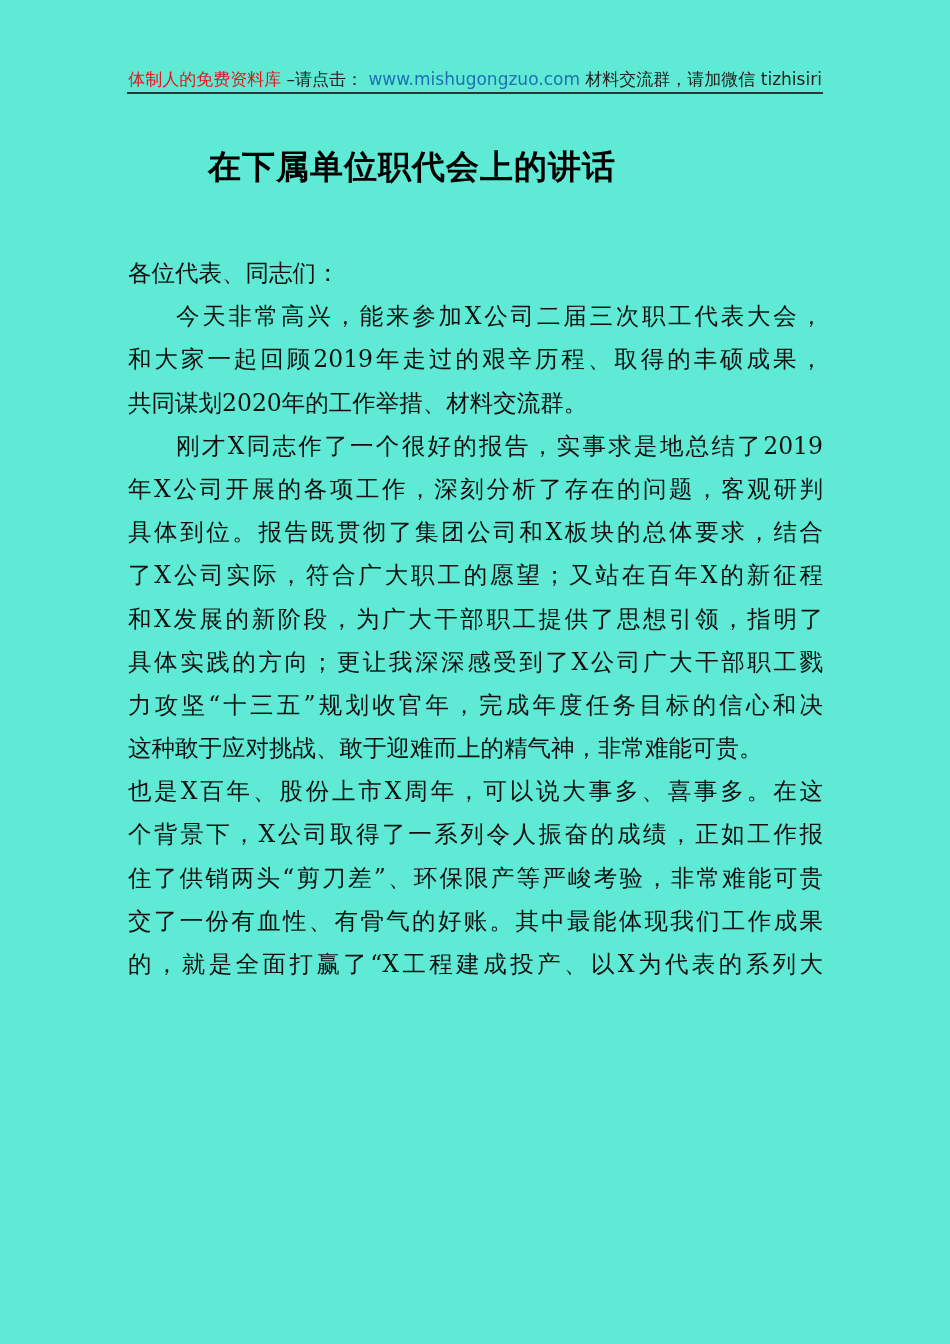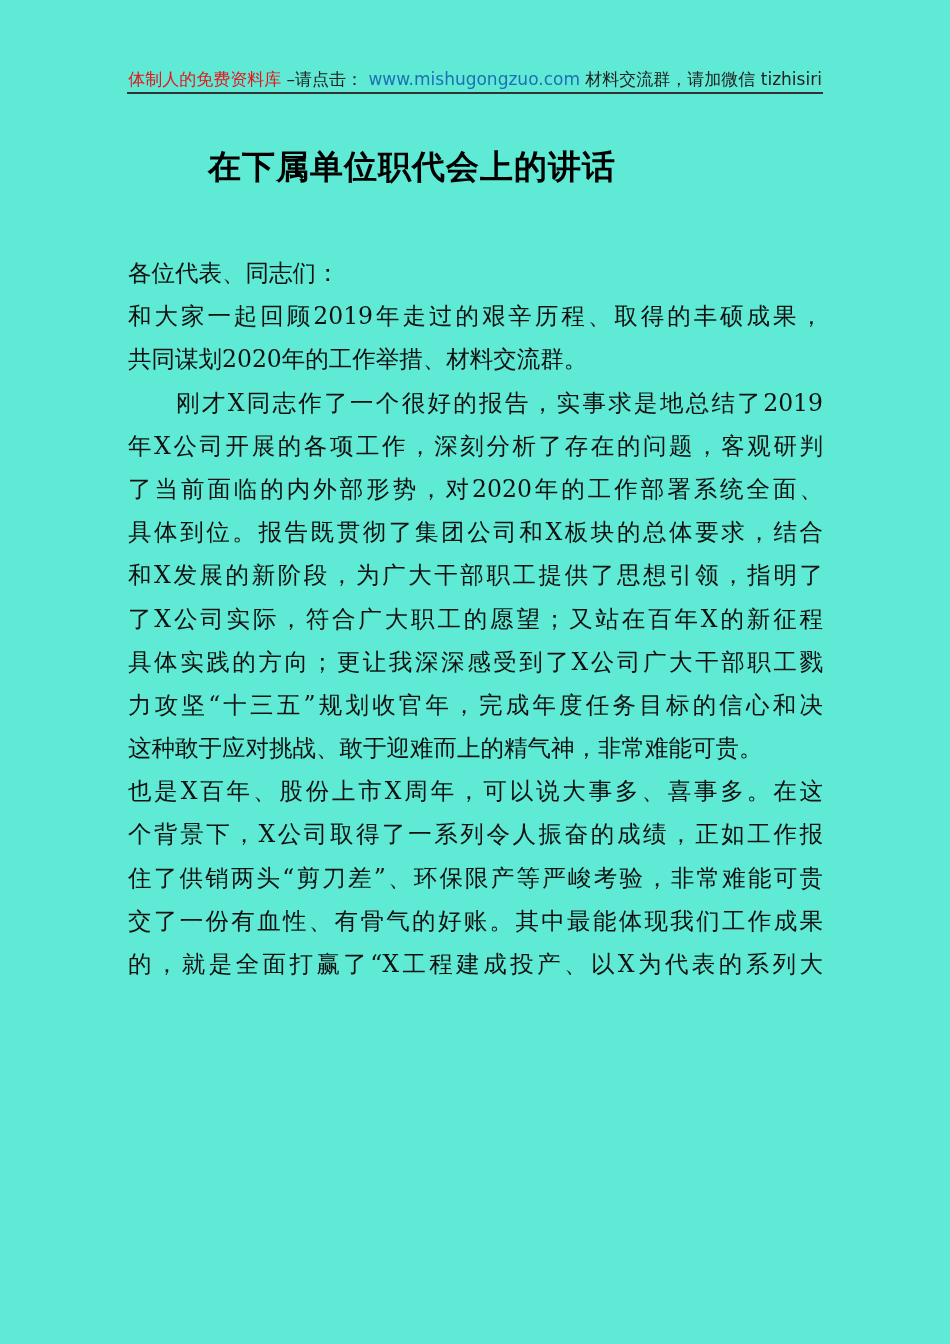--- a/index.html
+++ b/index.html
@@ -39,31 +39,31 @@
     <span>材料交流群，请加微信 tizhisiri</span>
   </div>
   <div class="header-rule"></div>
 
   <div class="title">在下属单位职代会上的讲话</div>
 
   <div class="body">
     <div class="line salute">各位代表、同志们：</div>
 
     <div>
+      <div class="line indent">今天非常高兴，能来参加X公司二届三次职工代表大会，</div>
       <div class="line">和大家一起回顾2019年走过的艰辛历程、取得的丰硕成果，</div>
       <div class="line last">共同谋划2020年的工作举措、材料交流群。</div>
     </div>
 
     <div>
       <div class="line indent">刚才X同志作了一个很好的报告，实事求是地总结了2019</div>
       <div class="line">年X公司开展的各项工作，深刻分析了存在的问题，客观研判</div>
-      <div class="line">了当前面临的内外部形势，对2020年的工作部署系统全面、</div>
       <div class="line">具体到位。报告既贯彻了集团公司和X板块的总体要求，结合</div>
+      <div class="line">了X公司实际，符合广大职工的愿望；又站在百年X的新征程</div>
       <div class="line">和X发展的新阶段，为广大干部职工提供了思想引领，指明了</div>
-      <div class="line">了X公司实际，符合广大职工的愿望；又站在百年X的新征程</div>
       <div class="line">具体实践的方向；更让我深深感受到了X公司广大干部职工戮</div>
       <div class="line">力攻坚“十三五”规划收官年，完成年度任务目标的信心和决</div>
       <div class="line last">这种敢于应对挑战、敢于迎难而上的精气神，非常难能可贵。</div>
     </div>
 
     <div>
       <div class="line">也是X百年、股份上市X周年，可以说大事多、喜事多。在这</div>
       <div class="line">个背景下，X公司取得了一系列令人振奋的成绩，正如工作报</div>
       <div class="line">住了供销两头“剪刀差”、环保限产等严峻考验，非常难能可贵</div>
       <div class="line">交了一份有血性、有骨气的好账。其中最能体现我们工作成果</div>

